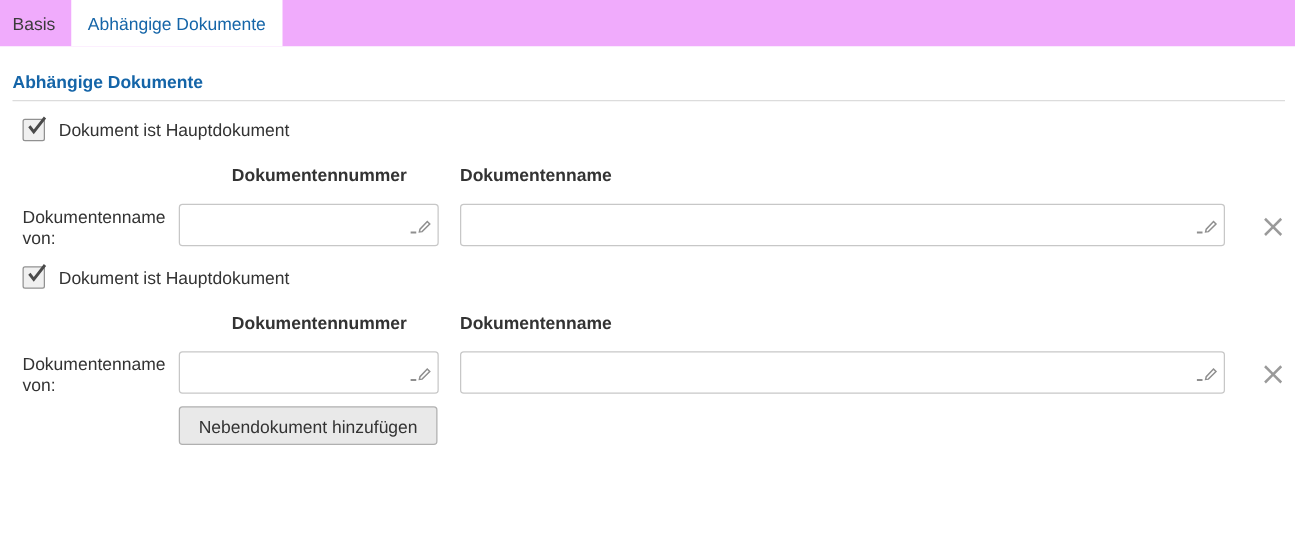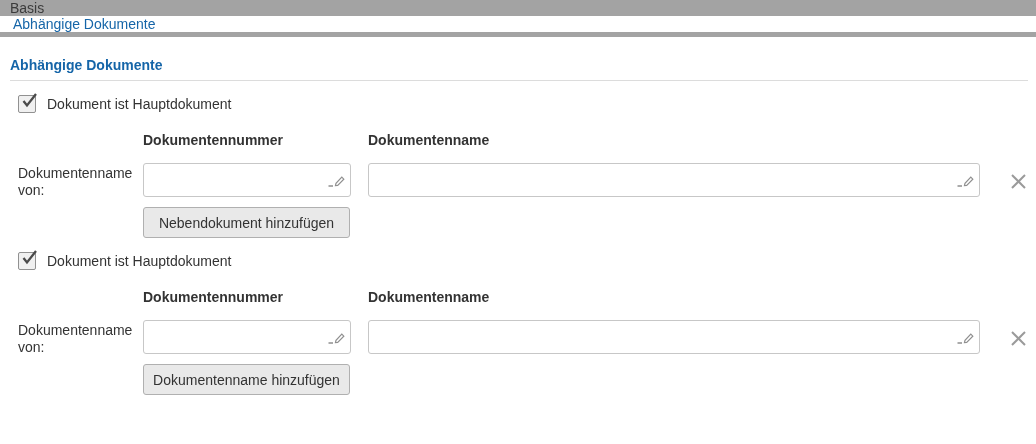--- a/index.html
+++ b/index.html
@@ -7,23 +7,22 @@
   body {
     width:1036px; height:444px;
     background:#ffffff;
     font-family:"Liberation Sans", sans-serif;
     font-size:14px; color:#333333;
     overflow:hidden;
   }
   
   .tabbar {
     display:flex; height:37px;
-    background:#a3a3a3;
+    background:#f0abfc;
     align-items:stretch;
-    flex-direction:column;
   }
   .tab {
     display:flex; align-items:center;
     padding:0 13px;
     color:#3b3b3b;
     cursor:pointer;
     white-space:nowrap;
   }
   .tab.first { padding-left:10px; padding-right:13px; }
   .tab.active {
@@ -69,21 +68,21 @@
   .dep-grid {
     display:grid;
     grid-template-columns:125px 225px 632px 36px;
     margin:19px 0 0 8px;
   }
   .col-hdr {
     font-weight:bold;
     margin-bottom:15px;
     grid-row:1;
   }
-  .col-hdr.c2 { grid-column:2; }
+  .col-hdr.c2 { grid-column:2;text-align:center; }
   .col-hdr.c3 { grid-column:3; }
   .row-label {
     grid-column:1; grid-row:2;
     padding:2px 10px 0 0;
     line-height:17px;
   }
   .fld { grid-row:2; position:relative; }
   .fld.c2 { grid-column:2; }
   .fld.c3 { grid-column:3; }
   .fld input {
@@ -168,23 +167,20 @@
         </svg>
       </div>
 
       <div class="x-cell">
         <svg width="17" height="17" viewBox="0 0 17 17">
           <line x1="2" y1="2" x2="15" y2="15" stroke="#9a9a9a" stroke-width="2"></line>
           <line x1="15" y1="2" x2="2" y2="15" stroke="#9a9a9a" stroke-width="2"></line>
         </svg>
       </div>
 
-      <div class="btn-row">
-        <button class="add-btn">Nebendokument hinzufügen</button>
-      </div>
     </div>
   </div>
 
   <div class="group2">
 
     <div class="check-row">
       <div class="cb" data-checked="true">
         <svg class="check" width="18" height="18" viewBox="0 0 18 18">
           <path d="M3.5 9 L7 13.5 L16 2" fill="none" stroke="#4a4a4a" stroke-width="2.3"></path>
         </svg>
@@ -215,18 +211,18 @@
       </div>
 
       <div class="x-cell">
         <svg width="17" height="17" viewBox="0 0 17 17">
           <line x1="2" y1="2" x2="15" y2="15" stroke="#9a9a9a" stroke-width="2"></line>
           <line x1="15" y1="2" x2="2" y2="15" stroke="#9a9a9a" stroke-width="2"></line>
         </svg>
       </div>
 
       <div class="btn-row">
-        <button class="add-btn">Dokumentenname hinzufügen</button>
+        <button class="add-btn">Nebendokument hinzufügen</button>
       </div>
     </div>
   </div>
 
 </div>
 
 </body></html>

